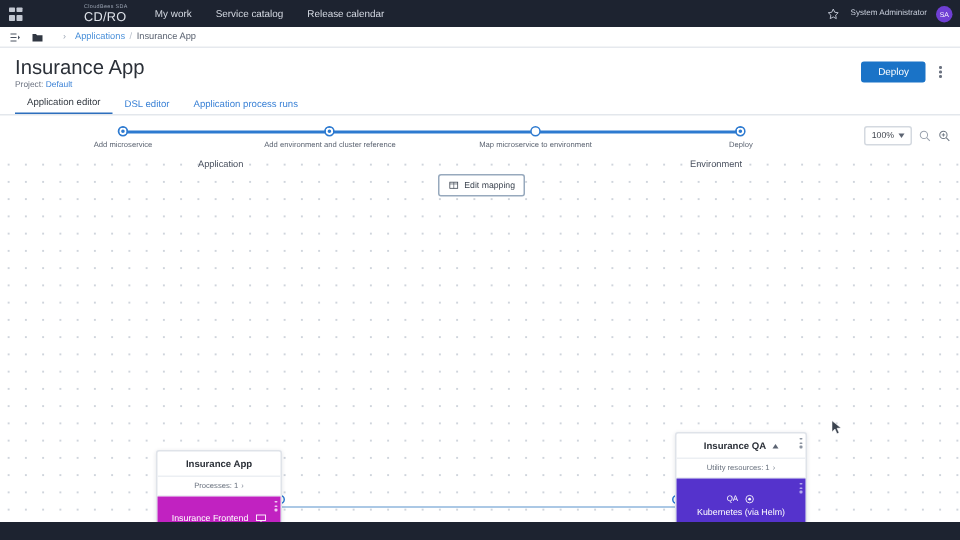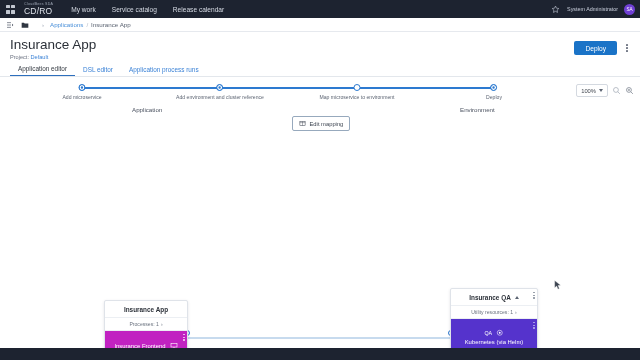--- a/index.html
+++ b/index.html
@@ -12,21 +12,21 @@
   #app { position: relative; width: 640px; height: 360px; }
 
   
   .topnav {
     height: 18px; background: #1d2330; display: flex; align-items: center;
     padding: 0 6px; position: relative;
   }
   .grid-icon { width: 9px; height: 9px; display: grid; grid-template-columns: 1fr 1fr;
     grid-template-rows: 1fr 1fr; gap: 1.5px; margin-right: 9px; }
   .grid-icon i { background: #c3c8d2; border-radius: .5px; }
-  .brand { line-height: 1; margin-right: 18px; }
+  .brand { line-height: 1; margin-right: 18px; margin-left: 32px; }
   .brand .b1 { font-size: 3.6px; color: #9aa3b2; letter-spacing: .25px; display: block; }
   .brand .b2 { font-size: 8.5px; color: #dfe3ea; letter-spacing: .2px; display: block; margin-top: .5px; }
   .navlink { font-size: 6.6px; color: #d5dae3; margin-right: 16px; white-space: nowrap; }
   .nav-right { position: absolute; right: 5px; top: 0; height: 18px; display: flex; align-items: center; }
   .star { width: 9px; height: 9px; margin-right: 7px; }
   .nav-user { font-size: 5.4px; color: #c8cedb; margin-right: 6px; white-space: nowrap; }
   .avatar { width: 11px; height: 11px; border-radius: 50%; background: #6f3fd4;
     color: #fff; font-size: 4.6px; display: flex; align-items: center; justify-content: center; }
 
   

